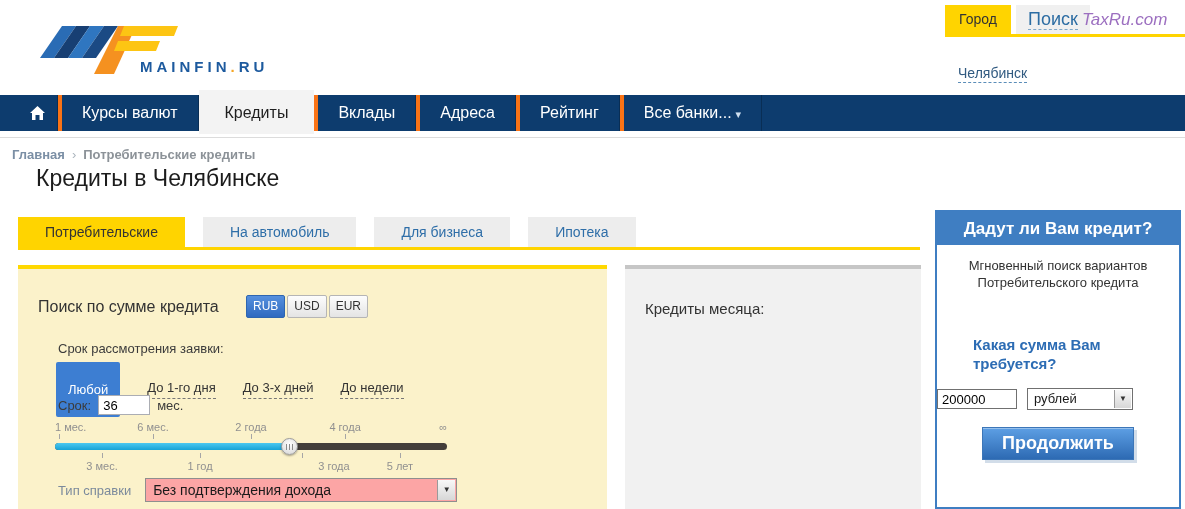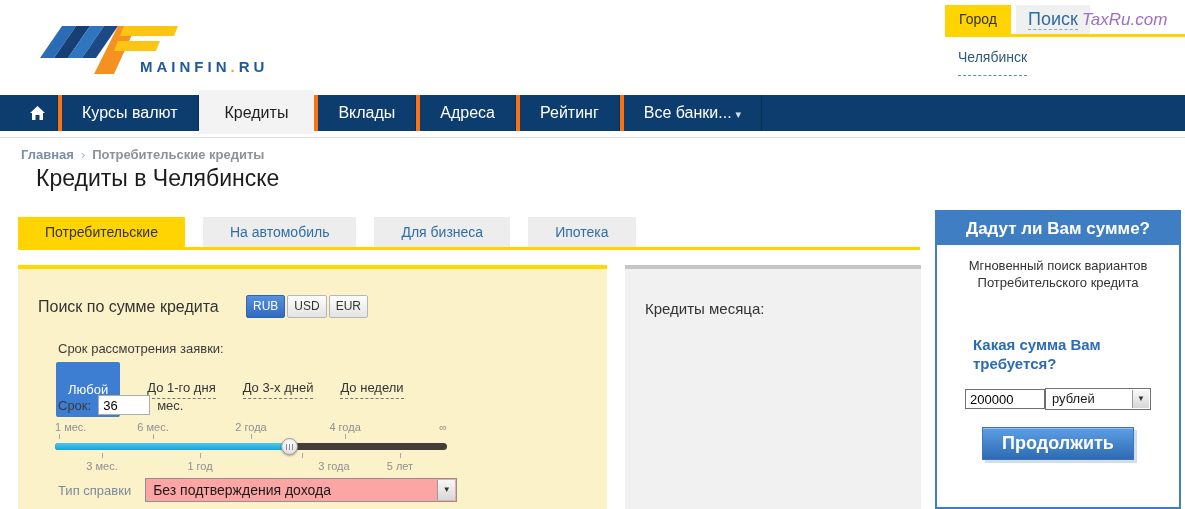--- a/index.html
+++ b/index.html
@@ -9,32 +9,32 @@
   
   .logo { position:absolute; left:38px; top:14px; width:230px; height:66px; cursor:pointer; }
   .logo-text { position:absolute; left:102px; top:44px; font-size:15px; letter-spacing:4px; color:#1d5a9e; font-weight:bold; white-space:nowrap; }
   .logo-dot { color:#f5a623; font-weight:bold; }
 
   .city-tab { position:absolute; left:945px; top:5px; height:29px; line-height:29px; padding:0 14px; background:#ffd400; color:#333; font-size:14px; cursor:pointer; }
   .search-tab { position:absolute; left:1016px; top:5px; height:29px; line-height:29px; padding:0 12px; background:#f0f0f0; font-size:18px; cursor:pointer; }
   .search-tab span { color:#2d6da3; border-bottom:1px dashed #7fa8c9; }
   .taxru { position:absolute; left:1082px; top:10px; font-size:17px; font-style:italic; color:#9c6fc0; cursor:pointer; }
   .hdr-rule { position:absolute; left:945px; top:34px; width:240px; height:3px; background:#ffd400; }
-  .city-link { position:absolute; left:958px; top:49px; font-size:14px; color:#315a80; border-bottom:1px dashed #5b8db8; padding-bottom:10px; cursor:pointer; }
+  .city-link { position:absolute; left:958px; top:65px; font-size:14px; color:#315a80; border-bottom:1px dashed #5b8db8; padding-bottom:1px; cursor:pointer; }
 
   
   .nav { position:absolute; left:0; top:95px; width:1185px; height:36px; background:#0d3c6e; display:flex; align-items:stretch; padding-left:18px; }
   .nav-item { color:#fff; font-size:16px; line-height:36px; padding:0 20px; border-right:1px solid #092e55; border-left:4px solid #f97316; cursor:pointer; white-space:nowrap; }
   .nav-home { width:40px; display:flex; align-items:center; justify-content:center; border-left:none; padding:0; }
   .nav-item.active { background:#f3f3f3; color:#1f1f1f; margin-top:-5px; height:44px; line-height:46px; border:none; position:relative; z-index:2; padding:0 26px; }
   .nav-arrow { font-size:11px; margin-left:4px; color:#cfe0f0; }
   .nav-underline { position:absolute; left:0; top:137px; width:1185px; height:1px; background:#dcdcdc; }
 
   
-  .breadcrumb { position:absolute; left:21px; top:147px; font-size:13px; font-weight:bold; color:#8c9298; }
+  .breadcrumb { position:absolute; left:12px; top:147px; font-size:13px; font-weight:bold; color:#8c9298; }
   .crumb-home { color:#7b8fa5; cursor:pointer; }
   .crumb-sep { color:#aab4bd; margin:0 7px; font-weight:normal; }
   .page-title { position:absolute; left:36px; top:165px; font-size:23px; font-weight:normal; color:#1c1c1c; }
 
   
   .cat-tabs { position:absolute; left:18px; top:217px; display:flex; gap:18px; }
   .cat-tab { height:30px; line-height:30px; padding:0 27px; font-size:14px; background:#ededed; color:#2e6ea8; cursor:pointer; white-space:nowrap; }
   .cat-tab.active { background:#ffd400; color:#333; }
   .cat-rule { position:absolute; left:18px; top:247px; width:902px; height:3px; background:#ffd400; }
 
@@ -70,21 +70,21 @@
 
   
   .mid { position:absolute; left:625px; top:265px; width:296px; height:244px; background:#f1f1f1; border-top:4px solid #c6c6c6; }
   .mid-title { position:absolute; left:20px; top:31px; font-size:15px; color:#333; }
 
   
   .sb { position:absolute; left:935px; top:210px; width:246px; height:299px; border:2px solid #3f7ec2; background:#fff; }
   .sb-header { height:33px; line-height:33px; background:#3f7ec2; color:#fff; font-weight:bold; font-size:17px; text-align:center; }
   .sb-sub { margin:12px auto 0; width:204px; text-align:center; font-size:13px; line-height:17px; color:#333; }
   .sb-question { margin:44px auto 0; width:170px; text-align:left; font-size:15px; line-height:19px; font-weight:bold; color:#2c6cb4; cursor:default; }
-  .sb-form { margin-top:15px; display:flex; justify-content:center; align-items:center; gap:0; }
+  .sb-form { margin-top:15px; display:flex; justify-content:flex-start; align-items:center; gap:10px; }
   .sb-amount { width:80px; height:20px; border:1px solid #707070; font-size:13px; padding:1px 4px; font-family:"Liberation Sans",sans-serif; }
   .sb-select { position:relative; width:106px; height:22px; background:#fff; border:1px solid #707070; font-size:13px; color:#1a1a1a; line-height:20px; padding-left:6px; cursor:pointer; }
   .sb-sel-btn { position:absolute; right:1px; top:1px; width:17px; height:18px; background:linear-gradient(#f8f8f8,#d7d7d7); border-left:1px solid #9a9a9a; text-align:center; line-height:18px; font-size:8px; color:#333; }
   .sb-btn { display:block; margin:17px auto 0; width:152px; height:33px; background:linear-gradient(#5d9fe4,#2d6ab3); border:1px solid #3c76b8; color:#fff; font-weight:bold; font-size:18px; font-family:"Liberation Sans",sans-serif; cursor:pointer; box-shadow:3px 3px 0 rgba(165,188,212,.5), inset 0 1px 0 rgba(255,255,255,.35); }
 </style>
 </head>
 <body>
 
 <div class="canvas">
 
@@ -191,21 +191,21 @@
         <div class="sel-btn">▼</div>
       </div>
     </div>
   </div>
 
   <div class="mid">
     <div class="mid-title">Кредиты месяца:</div>
   </div>
 
   <div class="sb">
-    <div class="sb-header">Дадут ли Вам сумме?</div>
+    <div class="sb-header">Дадут ли Вам кредит?</div>
     <div class="sb-sub">Мгновенный поиск вариантов Потребительского кредита</div>
     <div class="sb-question">Какая сумма Вам требуется?</div>
     <div class="sb-form">
       <input class="sb-amount" type="text" value="200000" style="">
       <div class="sb-select">
         <span>рублей</span>
         <div class="sb-sel-btn">▼</div>
       </div>
     </div>
     <button class="sb-btn">Продолжить</button>

